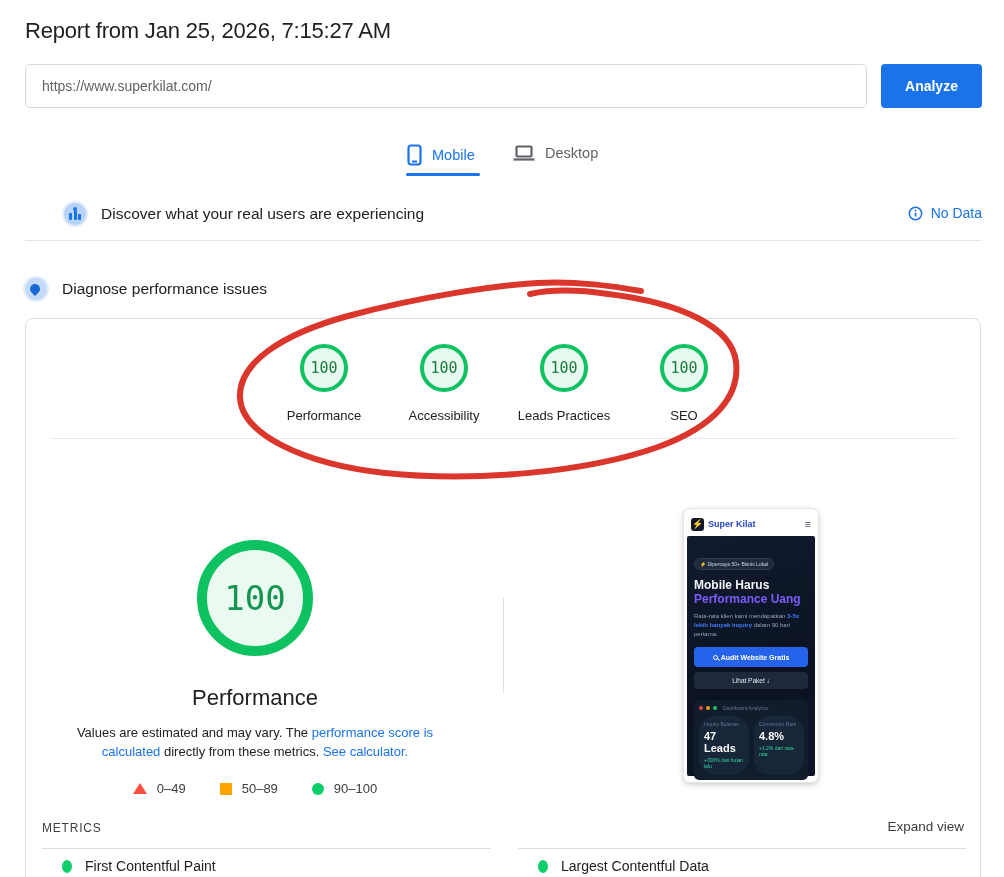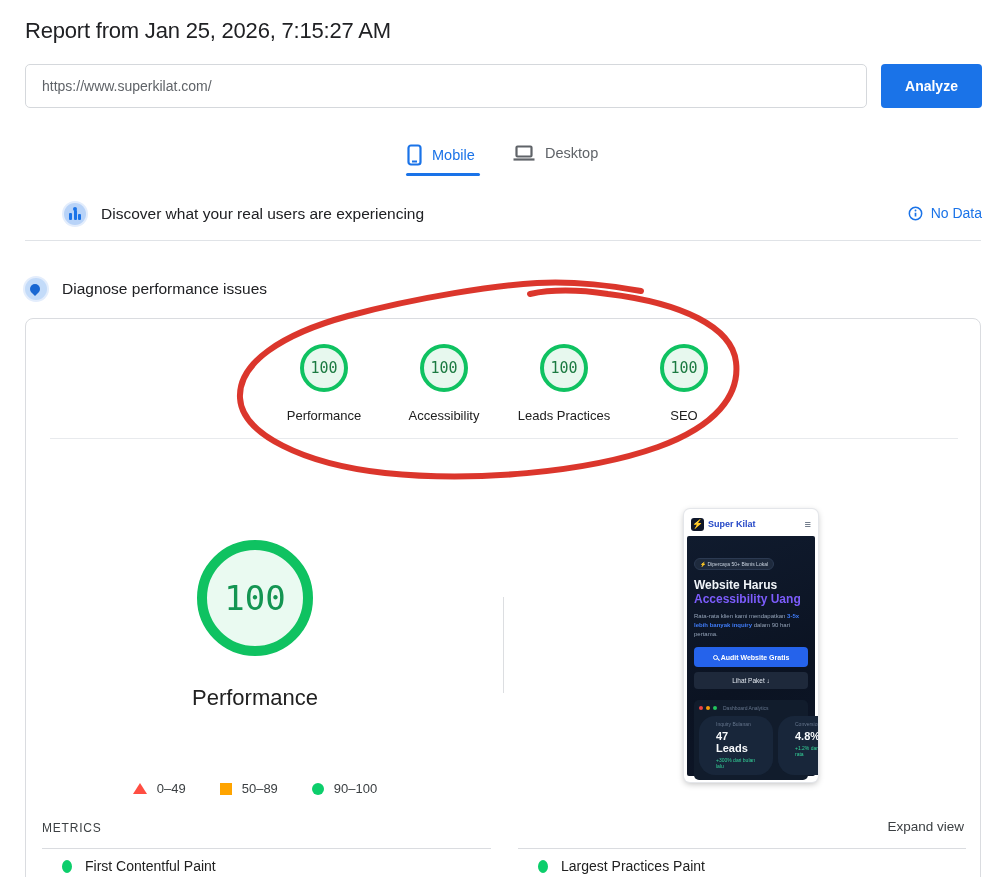--- a/index.html
+++ b/index.html
@@ -70,21 +70,21 @@
   .cta-blue { margin-top:8px; height:20px; background:#2563eb; border-radius:4px; display:flex; align-items:center; justify-content:center; gap:3px; font-size:7px; font-weight:700; color:#fff; cursor:pointer; }
   .mag { width:5px; height:5px; border:1px solid #fff; border-radius:50%; position:relative; display:inline-block; }
   .mag::after { content:""; position:absolute; width:3px; height:1px; background:#fff; transform:rotate(45deg); right:-3px; bottom:-1px; }
   .cta-dark { margin-top:5px; height:17px; background:#1e293b; border-radius:4px; display:flex; align-items:center; justify-content:center; font-size:6.5px; color:#e2e8f0; cursor:pointer; }
   .mini-dash { margin-top:11px; background:#111c2c; border-radius:5px; padding:5px; }
   .dash-top { display:flex; align-items:center; gap:3px; margin-bottom:5px; }
   .dot { width:4px; height:4px; border-radius:50%; }
   .dot.r { background:#ef4444; } .dot.y { background:#f59e0b; } .dot.g { background:#22c55e; }
   .dash-label { font-size:5px; color:#64748b; margin-left:3px; }
   .stat-grid { display:flex; gap:5px; }
-  .stat-box { flex:1; background:#18263a; border-radius:16px; padding:5px 17px 6px; }
+  .stat-box { flex:1; background:#18263a; border-radius:16px; padding:5px 5px 6px; }
   .stat-name { font-size:5px; color:#64748b; }
   .stat-value { font-size:11px; font-weight:700; color:#f8fafc; margin-top:3px; width:40px; line-height:12px; }
   .stat-delta { font-size:5px; color:#34d399; margin-top:3px; line-height:6px; }
 
   .metrics-heading { position:absolute; left:16px; top:502px; font-size:12px; color:#3c4043; letter-spacing:0.8px; font-weight:500; }
   .expand-view { position:absolute; right:16px; top:500px; font-size:13.5px; color:#3c4043; cursor:pointer; }
   .metric-hr-left { position:absolute; left:16px; top:529px; width:449px; height:1px; background:#dadce0; }
   .metric-hr-right { position:absolute; left:492px; top:529px; width:448px; height:1px; background:#dadce0; }
   .metric-item { position:absolute; top:539px; display:flex; align-items:center; gap:13px; cursor:pointer; }
   .metric-item.m0 { left:36px; } .metric-item.m1 { left:512px; }
@@ -168,20 +168,23 @@
     <div class="score-item" style="left:598px; top:25px;">
       <div class="score-chip">100</div>
       <div class="score-label">SEO</div>
     </div>
 
     <div class="card-hr"></div>
 
     <div class="gauge">100</div>
     <div class="gauge-label">Performance</div>
 
+    <div class="disclaimer">
+      <span>Values are estimated and may vary. The </span><a>performance score is calculated</a><span> directly from these metrics. </span><a>See calculator.</a>
+    </div>
 
     <div class="legend">
       <div class="legend-item">
         <span class="shape-triangle"></span>
         <span>0–49</span>
       </div>
       <div class="legend-item">
         <span class="shape-square"></span>
         <span>50–89</span>
       </div>
@@ -194,22 +197,22 @@
     <div class="v-divider"></div>
 
     <div class="thumb">
       <div class="thumb-header">
         <span class="bolt-box">⚡</span>
         <span class="brand-name">Super Kilat</span>
         <span class="menu-glyph">≡</span>
       </div>
       <div class="thumb-body">
         <span class="badge-pill">⚡ Dipercaya 50+ Bisnis Lokal</span>
-        <div class="hero-1">Website Harus</div>
-        <div class="hero-2">Accessibility Uang</div>
+        <div class="hero-1">Mobile Harus</div>
+        <div class="hero-2">Performance Uang</div>
         <p class="hero-p"><span>Rata-rata klien kami mendapatkan </span><span class="hl">3-5x lebih banyak inquiry</span><span> dalam 90 hari pertama.</span></p>
         <div class="cta-blue">
           <span class="mag"></span>
           <span>Audit Website Gratis</span>
         </div>
         <div class="cta-dark">Lihat Paket ↓</div>
         <div class="mini-dash">
           <div class="dash-top">
             <span class="dot r"></span>
             <span class="dot y"></span>
@@ -236,21 +239,21 @@
     <div class="expand-view">Expand view</div>
     <div class="metric-hr-left"></div>
     <div class="metric-hr-right"></div>
 
     <div class="metric-item m0">
       <span class="metric-dot"></span>
       <span class="metric-name">First Contentful Paint</span>
     </div>
     <div class="metric-item m1">
       <span class="metric-dot"></span>
-      <span class="metric-name">Largest Practices Paint</span>
+      <span class="metric-name">Largest Contentful Data</span>
     </div>
 
   </div>
 
   <svg class="annotation-svg" width="1004" height="877" viewBox="0 0 1004 877">
     <path d="M 641 291
              C 612 286, 578 281, 537 283
              C 498 285, 418 297, 348 316
              C 282 334, 238 363, 240 398
              C 242 434, 303 464, 385 473

